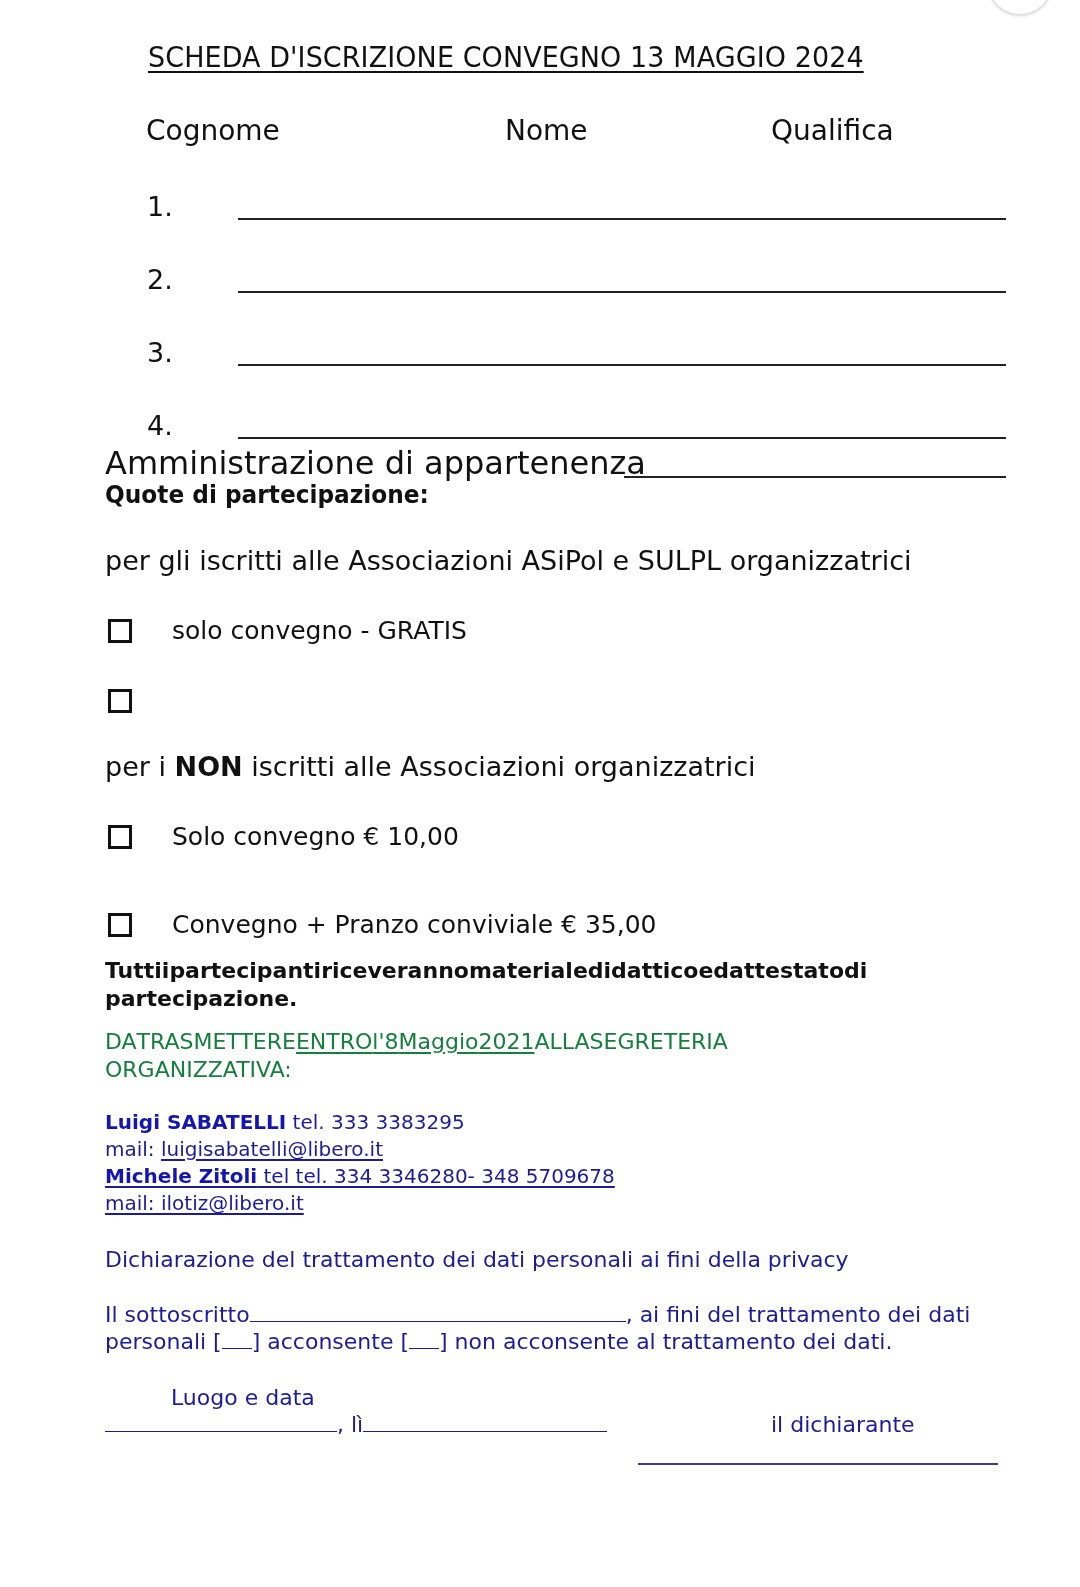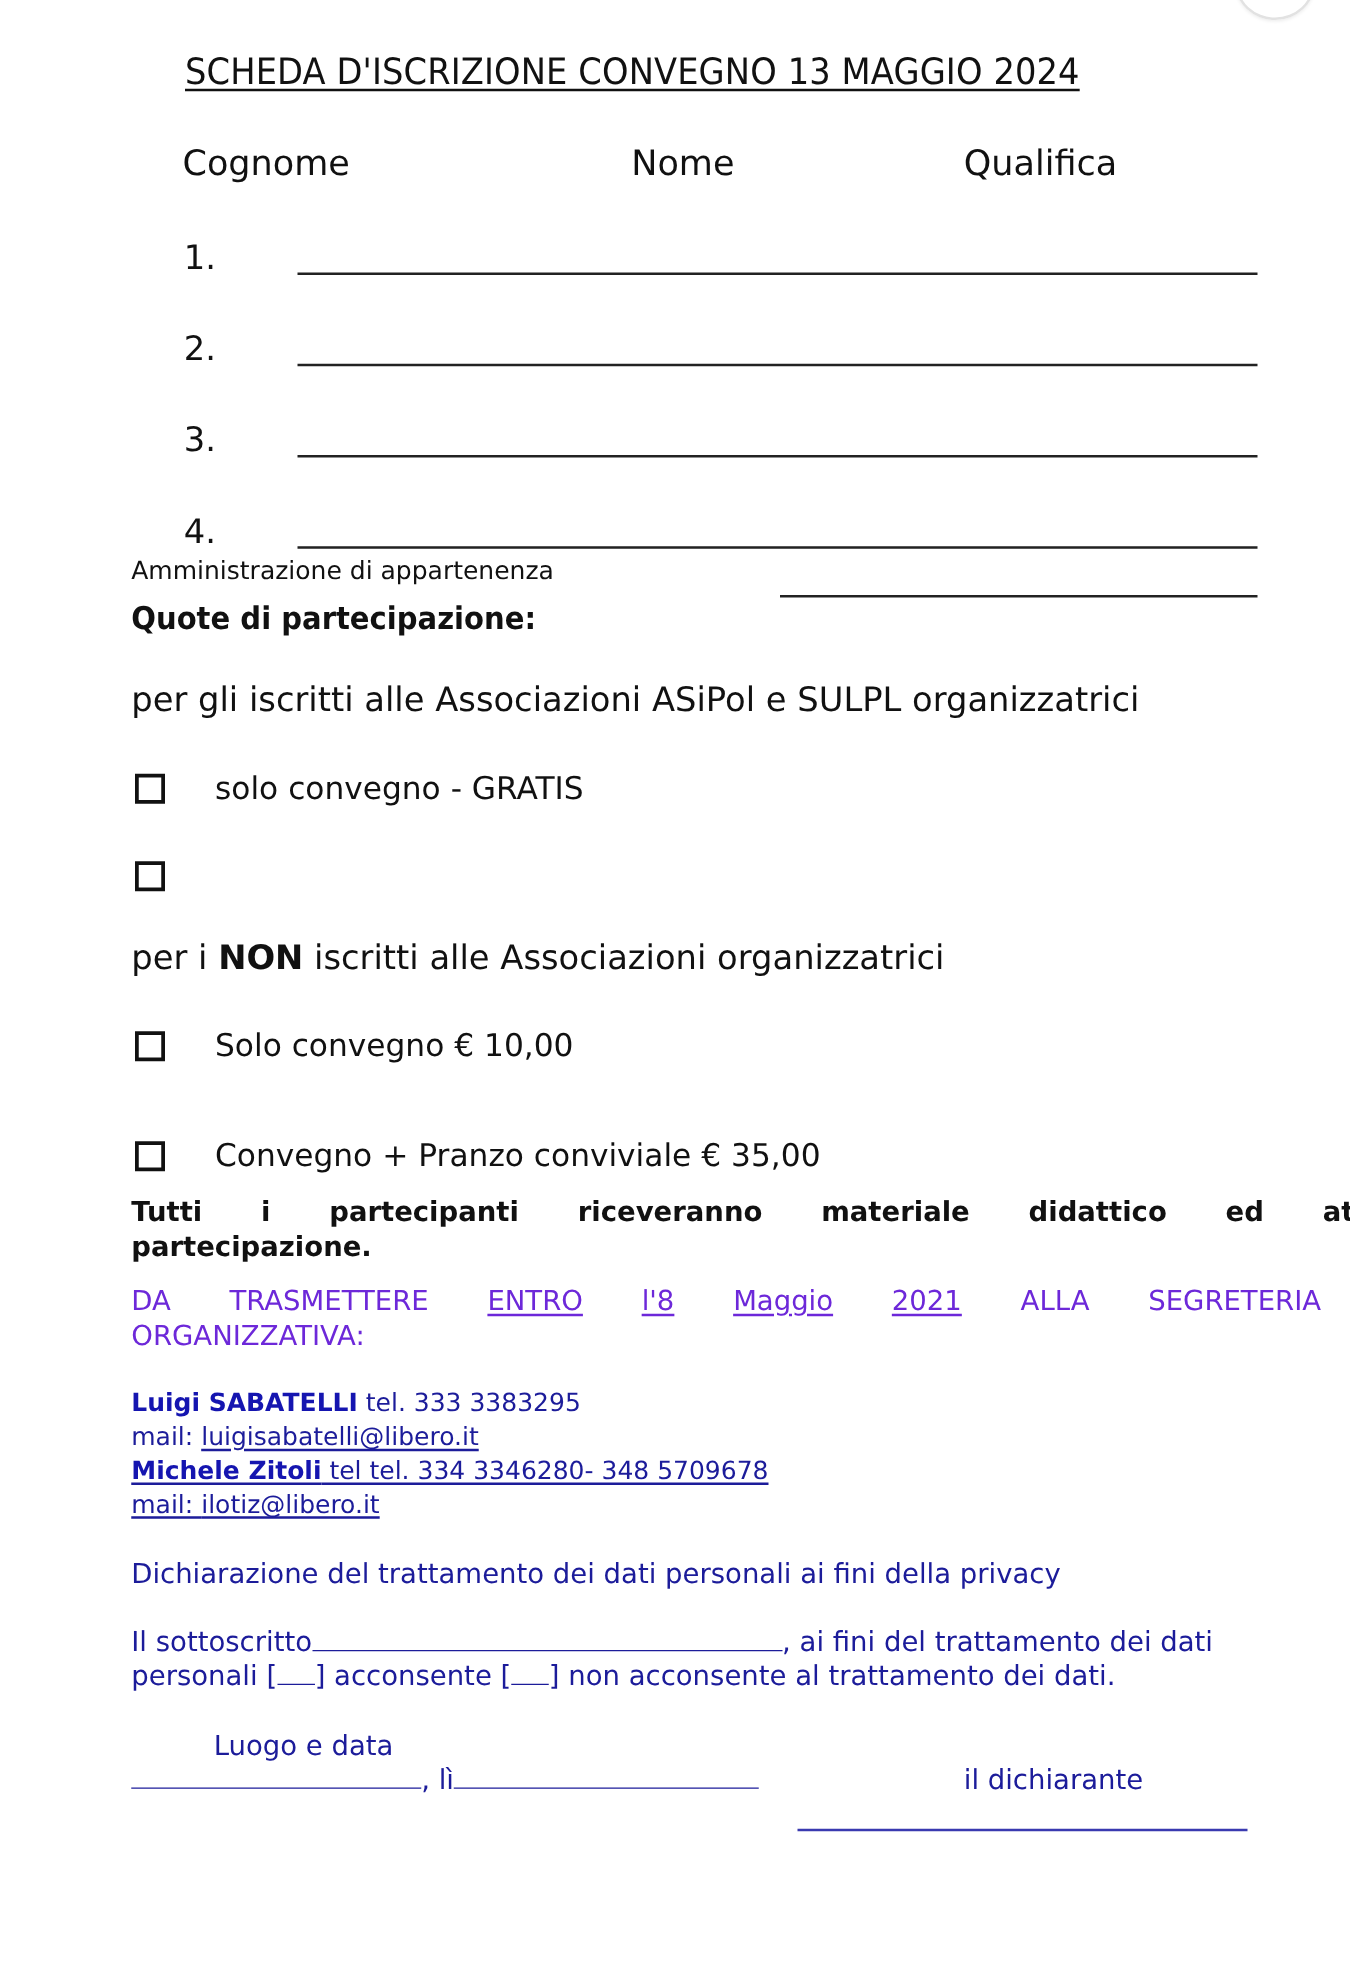--- a/index.html
+++ b/index.html
@@ -50,21 +50,21 @@
     .row-line {
       position: absolute;
       left: 238px;
       width: 768px;
       height: 2px;
       background: #222;
     }
     .admin {
       left: 105px;
       top: 444px;
-      font-size: 20px;
+      font-size: 32px;
     }
     .admin-line {
       position: absolute;
       left: 624px;
       top: 476px;
       width: 382px;
       height: 2px;
       background: #222;
     }
     .quote-head {
@@ -106,23 +106,22 @@
       font-weight: bold;
       line-height: 28px;
       text-align: justify;
       text-align-last: left;
       transform-origin: left top;
     }
     .justified .j-line {
       display: flex;
       justify-content: flex-start;
       width: 907px;
-      gap: 47px;
-    }
-    .navy-dark { color: #6d28d9; }
+    }
+    .navy-dark { color: #15803d; }
     .u { text-decoration: underline; text-underline-offset: 3px; }
     .blue-strong { color: #1515b0; font-weight: bold; }
     .contact {
       left: 105px;
       font-size: 20px;
       color: #1c1c9a;
     }
     .privacy-head {
       left: 105px;
       top: 1247px;

